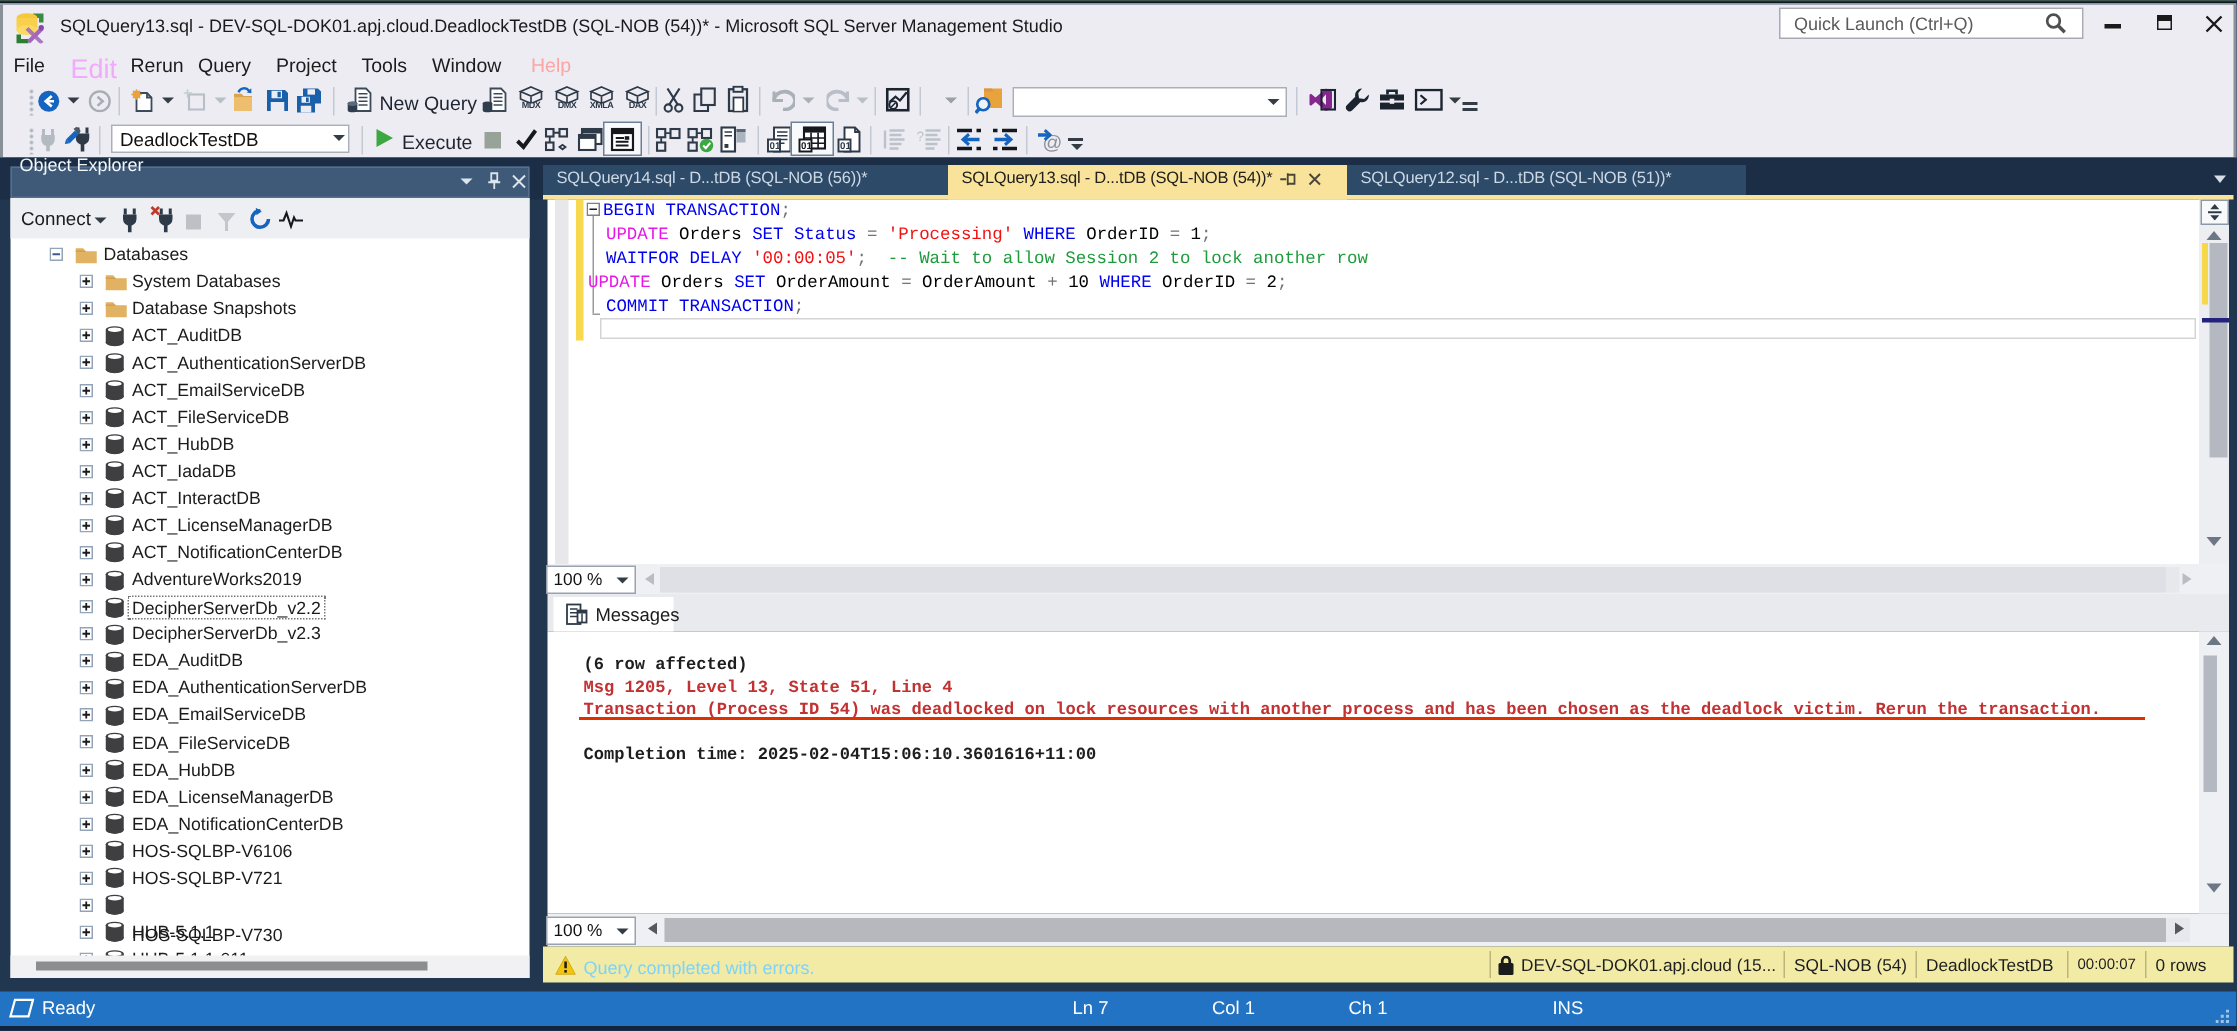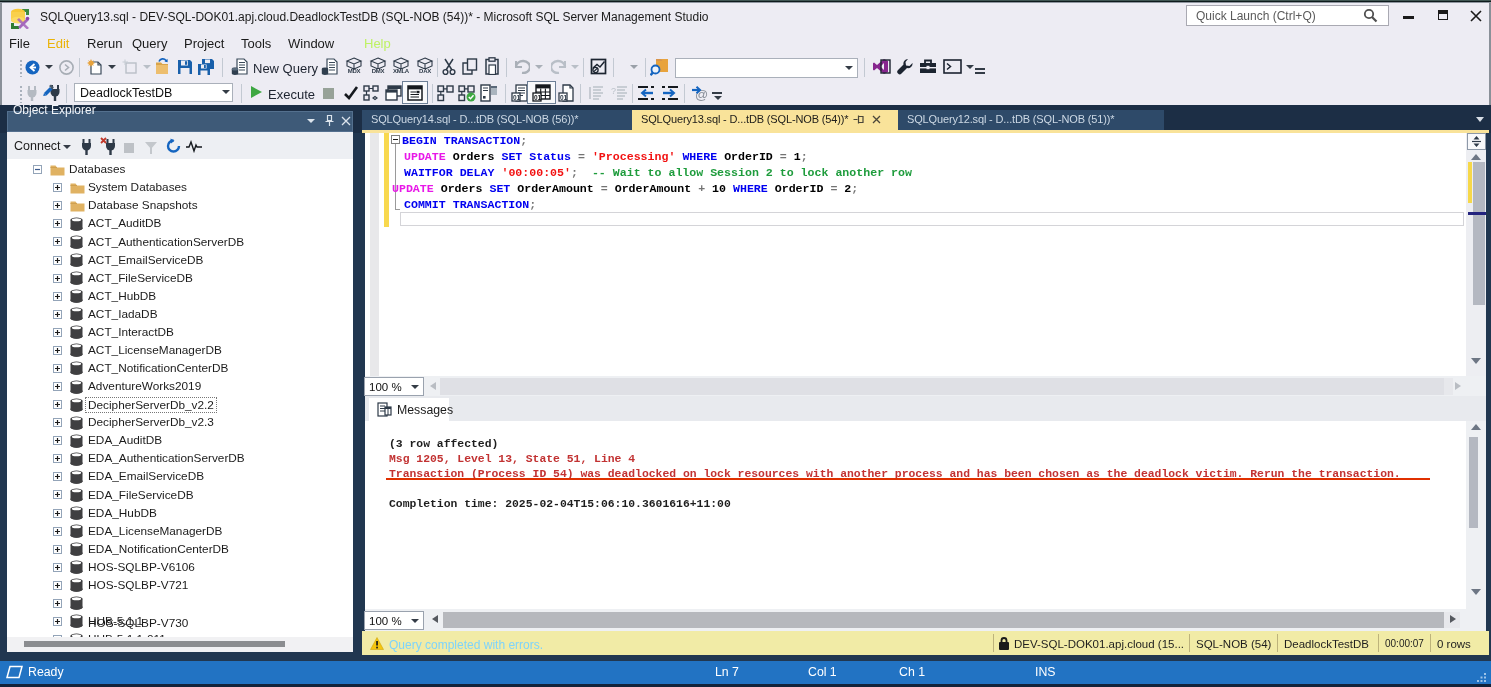--- a/index.html
+++ b/index.html
@@ -1,21 +1,21 @@
 <!DOCTYPE html>
 <html><head><meta charset="utf-8"><style>
 *{margin:0;padding:0;box-sizing:border-box}
 html,body{width:1491px;height:687px;overflow:hidden}
 body{background:#213750;font-family:"Liberation Sans",sans-serif;position:relative}
 .a{position:absolute}
 .sep1{position:absolute;top:58px;height:19px;width:1px;background:#c3c9d2}
 .sep2{position:absolute;top:84px;height:19px;width:1px;background:#c3c9d2}
 .grip{position:absolute;width:4px;background-image:radial-gradient(circle,#aab2bd 1px,transparent 1.2px);background-size:4px 4px}
 svg{display:block}
-.code{font-family:"Liberation Mono",monospace;font-size:11.6px;font-weight:bold;white-space:pre;color:#000;height:16px;line-height:16px}
+.code{font-family:"Liberation Mono",monospace;font-size:11.6px;font-weight:normal;white-space:pre;color:#000;height:16px;line-height:16px}
 .msg{font-family:"Liberation Mono",monospace;font-size:11.4px;font-weight:bold;white-space:pre;height:15px;line-height:15px}
 </style></head><body>
 <div class="a" style="left:0;top:0;width:1491px;height:1px;background:#405652"></div>
 <div class="a" style="left:0;top:1px;width:1491px;height:1px;background:#0e1b1c"></div>
 <div class="a" style="left:0;top:2px;width:1491px;height:1px;background:#9097a0"></div>
 <div class="a" style="left:0;top:3px;width:1491px;height:102px;background:#edecf3;border-left:2px solid #8a9098;border-right:2px solid #8a9098"></div>
 <svg class="a" style="left:10px;top:7px" width="21" height="22" viewBox="0 0 21 22">
 <path d="M16 2 L19 2 L19 8 L16 8 L16 5 L12 5 L12 2 Z" fill="#3d8b40"></path>
 <path d="M1 16 L4 16 L4 19 L9 19 L9 22 L1 22 Z" fill="#2f7d33"></path>
 <ellipse cx="8" cy="5" rx="7" ry="3.2" fill="#f8c838"></ellipse>
@@ -31,27 +31,27 @@
 <svg class="a" style="left:1362px;top:7px" width="17" height="17" viewBox="0 0 17 17">
     <circle cx="7" cy="7" r="4.2" fill="none" stroke="#4f4f4f" stroke-width="1.8"></circle>
     <line x1="10" y1="10" x2="14.5" y2="14.5" stroke="#4f4f4f" stroke-width="2.2"></line>
   </svg>
 <div class="a" style="left:1403px;top:16px;width:11px;height:3px;background:#1a1a1a"></div>
 <div class="a" style="left:1438px;top:10px;width:10px;height:10px;border:1px solid #1a1a1a;border-top:4px solid #1a1a1a"></div>
 <svg class="a" style="left:1470px;top:10px" width="12" height="12" viewBox="0 0 12 12">
     <path d="M1 1 L11 11 M11 1 L1 11" stroke="#1a1a1a" stroke-width="1.6"></path>
   </svg>
 <div class="a" style="left:9px;top:36px;font-size:13px;color:#1b1b1b">File</div>
-<div class="a" style="left:47px;top:36px;font-size:13px;color:#eab308">Edit</div>
+<div class="a" style="left:47px;top:36px;font-size:18px;color:#f0abfc">Edit</div>
 <div class="a" style="left:87px;top:36px;font-size:13px;color:#1b1b1b">Rerun</div>
 <div class="a" style="left:132px;top:36px;font-size:13px;color:#1b1b1b">Query</div>
 <div class="a" style="left:184px;top:36px;font-size:13px;color:#1b1b1b">Project</div>
 <div class="a" style="left:241px;top:36px;font-size:13px;color:#1b1b1b">Tools</div>
 <div class="a" style="left:288px;top:36px;font-size:13px;color:#1b1b1b">Window</div>
-<div class="a" style="left:364px;top:36px;font-size:13px;color:#bef264">Help</div>
+<div class="a" style="left:354px;top:36px;font-size:13px;color:#fca5a5">Help</div>
 <div class="grip" style="left:19px;top:59px;height:18px"></div>
 <svg class="a" style="left:25px;top:60px" width="15" height="15" viewBox="0 0 15 15">
     <circle cx="7.5" cy="7.5" r="7" fill="#1565c0"></circle>
     <path d="M9.5 4 L5.5 7.5 L9.5 11" stroke="#fff" stroke-width="1.8" fill="none"></path>
     <line x1="5.5" y1="7.5" x2="11" y2="7.5" stroke="#fff" stroke-width="1.8"></line>
   </svg>
 <div class="a" style="left:45px;top:65px;width:0;height:0;border-left:4px solid transparent;border-right:4px solid transparent;border-top:4px solid #343c46"></div>
 <svg class="a" style="left:59px;top:60px" width="15" height="15" viewBox="0 0 15 15">
     <circle cx="7.5" cy="7.5" r="6.6" fill="none" stroke="#a7adb5" stroke-width="1.6"></circle>
     <path d="M6 4.5 L9.5 7.5 L6 10.5" stroke="#a7adb5" stroke-width="1.6" fill="none"></path>
@@ -691,21 +691,21 @@
 <div class="a" style="left:369px;top:398px;width:80px;height:23px;background:#fff"></div>
 <svg class="a" style="left:377px;top:402px" width="15" height="15" viewBox="0 0 15 15">
     <rect x="1" y="1" width="9" height="13" fill="#fff" stroke="#2e3a48" stroke-width="1.2"></rect>
     <path d="M3 4 L8 4 M3 6.5 L8 6.5 M3 9 L8 9" stroke="#2e3a48" stroke-width="1"></path>
     <rect x="8" y="5" width="6" height="8" fill="#fff" stroke="#2e3a48" stroke-width="1.2"></rect>
     <rect x="8" y="5" width="6" height="2" fill="#2e3a48"></rect>
     <path d="M11 7 L11 13" stroke="#2e3a48" stroke-width="1"></path>
   </svg>
 <div class="a" style="left:397px;top:403px;font-size:12.3px;color:#1b1b1b">Messages</div>
 <div class="a" style="left:365px;top:421px;width:1121px;height:188px;background:#fff"></div>
-<div class="a msg" style="left:389px;top:437px;color:#1e1e1e">(3 row affected)</div>
+<div class="a msg" style="left:389px;top:437px;color:#1e1e1e">(6 row affected)</div>
 <div class="a msg" style="left:389px;top:452px;color:#c23232">Msg 1205, Level 13, State 51, Line 4</div>
 <div class="a msg" style="left:389px;top:467px;color:#c23232">Transaction (Process ID 54) was deadlocked on lock resources with another process and has been chosen as the deadlock victim. Rerun the transaction.</div>
 <div class="a" style="left:386px;top:478px;width:1044px;height:2px;background:#e03000"></div>
 <div class="a msg" style="left:389px;top:497px;color:#1e1e1e">Completion time: 2025-02-04T15:06:10.3601616+11:00</div>
 <div class="a" style="left:1466px;top:421px;width:20px;height:188px;background:#eef0f3"></div>
 <div class="a" style="left:1471px;top:424px;width:0;height:0;border-left:5px solid transparent;border-right:5px solid transparent;border-bottom:6px solid #6d7684"></div>
 <div class="a" style="left:1469px;top:437px;width:9px;height:91px;background:#b4b8c1"></div>
 <div class="a" style="left:1471px;top:589px;width:0;height:0;border-left:5px solid transparent;border-right:5px solid transparent;border-top:6px solid #6d7684"></div>
 <div class="a" style="left:365px;top:609px;width:1121px;height:22px;background:#eef0f3"></div>
 <div class="a" style="left:364px;top:611px;width:60px;height:19px;background:#fff;border:1px solid #9aa2ae"></div>

